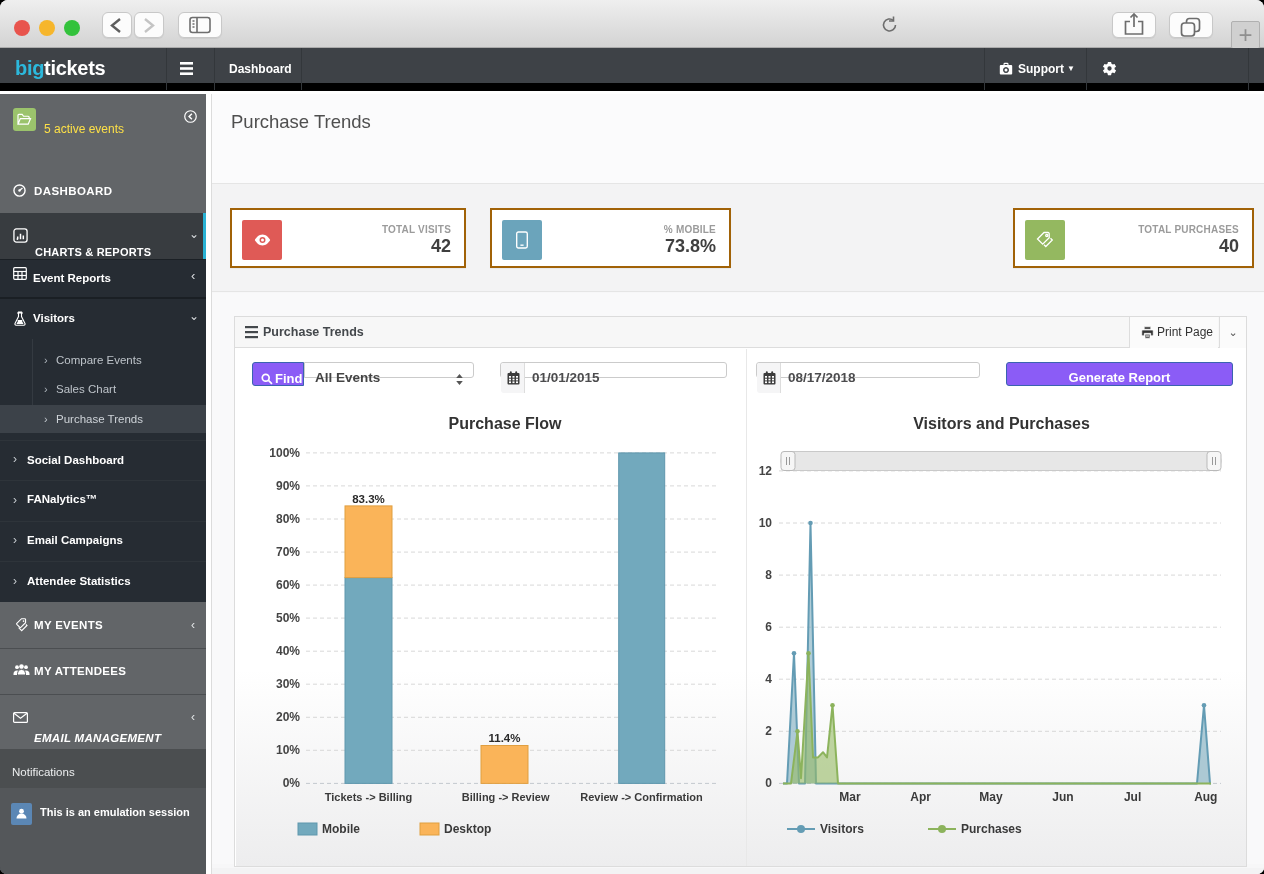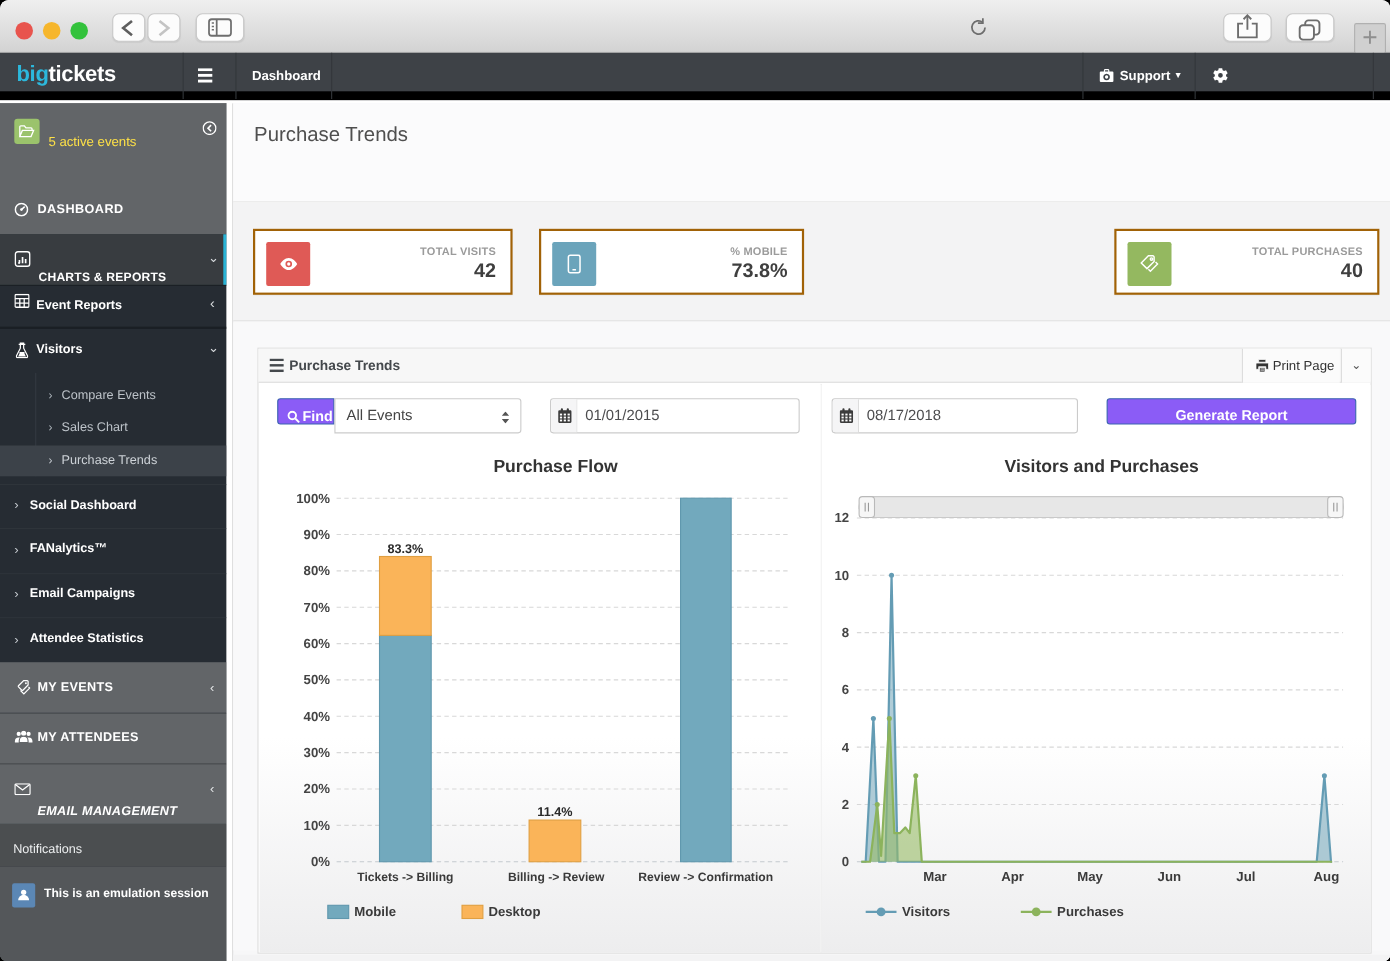--- a/index.html
+++ b/index.html
@@ -40,21 +40,21 @@
 .clabel { position:absolute; right:13px; top:14px; font-size:10px; font-weight:bold; color:#9b9b9b; letter-spacing:0.2px; line-height:11px; }
 .cvalue { position:absolute; right:13px; top:26px; font-size:18px; font-weight:bold; color:#3f3f3f; line-height:20px; }
 .main { position:absolute; left:0; top:199px; width:1052px; height:571px; background:#f9f9fa; }
 
 
 .panel { position:absolute; left:22px; top:23px; width:1013px; height:551px; background:#fff; border:1px solid #dcdcdc; }
 .phead { position:absolute; left:0; top:0; width:1011px; height:31px; background:#f7f7f7; border-bottom:1px solid #ddd; }
 .ptitle { position:absolute; left:28px; top:0; line-height:31px; font-size:12.5px; font-weight:bold; color:#44484c; }
 .pbtn { position:absolute; top:0; height:31px; border-left:1px solid #ddd; background:#fbfbfb; line-height:31px; font-size:12px; color:#333; text-align:center; }
 .tbar { position:absolute; left:0; top:32px; width:1011px; height:62px; z-index:3; }
-.inp { position:absolute; top:13px; height:32px; background:#fff; border:1px solid #cbcbcb; border-radius:3px; font-size:13.5px; color:#444; }
+.inp { position:absolute; top:13px; height:16px; background:#fff; border:1px solid #cbcbcb; border-radius:3px; font-size:13.5px; color:#444;font-weight:bold; }
 .bluebtn { position:absolute; top:13px; height:24px; background:#8b5cf6; border:1px solid #3a63b0; border-radius:3px; color:#fff; font-weight:bold; font-size:13px; text-align:center; }
 .divider { position:absolute; left:511px; top:32px; width:1px; height:517px; background:#e8e8e8; }
 .chart { position:absolute; top:33px; height:516px; background:linear-gradient(#ffffff 62%,#ededee 100%); }
 </style>
 </head>
 <body>
 <div class="win">
 
   <div class="chrome">
     <div class="tl" style="left:14px;background:#e8544d;"></div>

